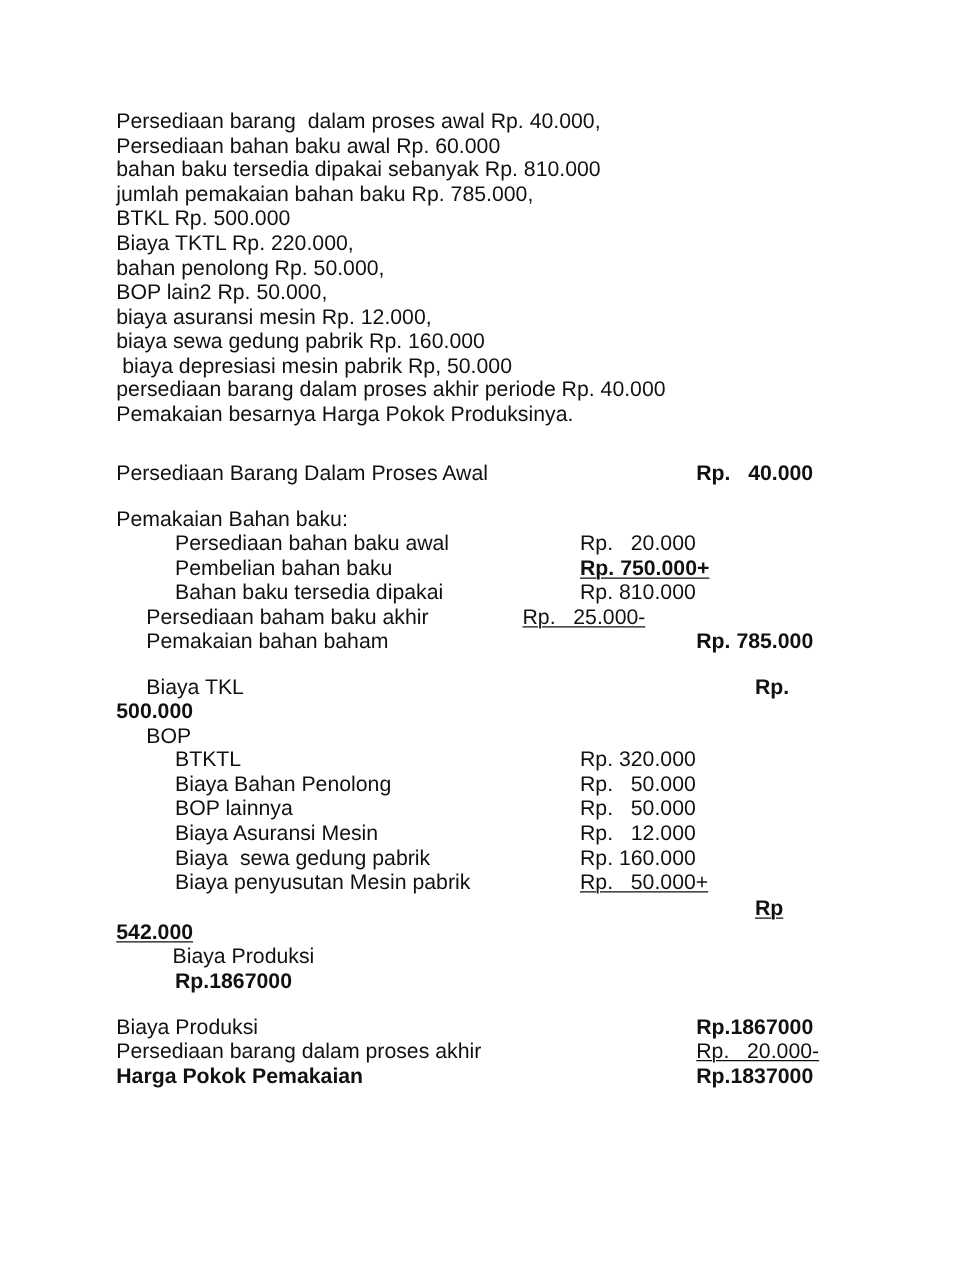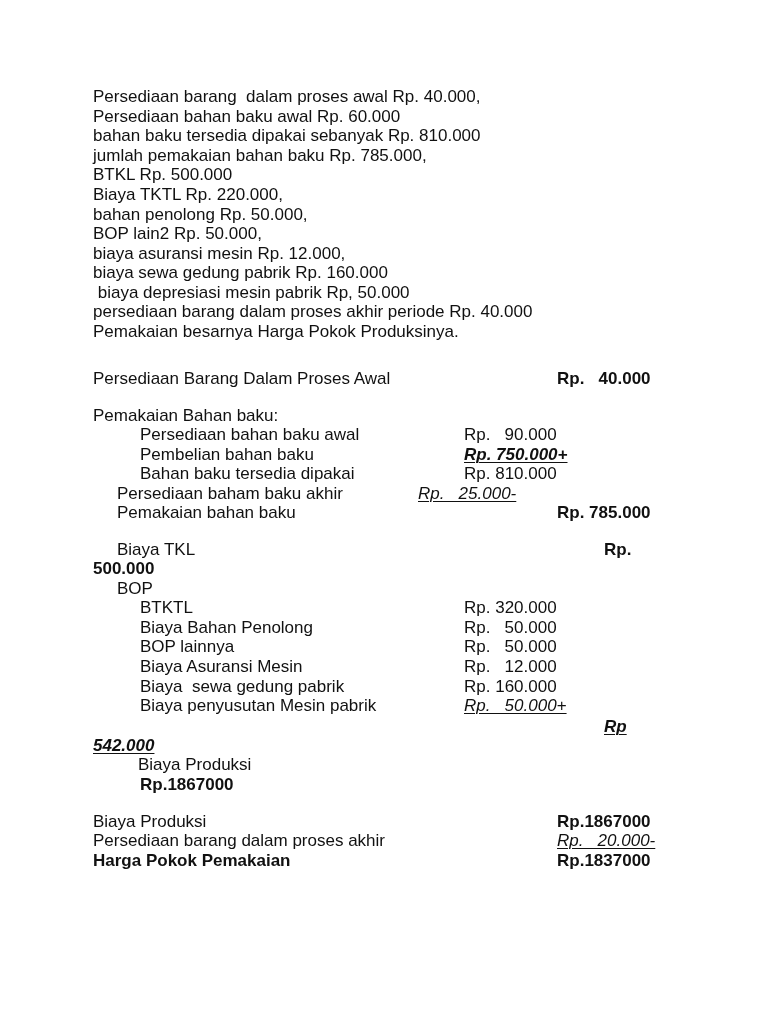--- a/index.html
+++ b/index.html
@@ -9,21 +9,21 @@
     color: #111111;
     font-size: 17px;
   }
   .line {
     position: absolute;
     white-space: pre;
     line-height: 20px;
     height: 20px;
   }
   .b { font-weight: bold; }
-  .u { text-decoration: underline; text-underline-offset: 2px; text-decoration-thickness: 1px; font-style: italic; }
+  .u { text-decoration: underline; text-underline-offset: 2px; text-decoration-thickness: 1px; }
 </style>
 </head>
 <body>
 
 <div>
   <div class="line" style="left:93px;top:87px">Persediaan barang  dalam proses awal Rp. 40.000,</div>
   <div class="line" style="left:93px;top:107px">Persediaan bahan baku awal Rp. 60.000</div>
   <div class="line" style="left:93px;top:126px">bahan baku tersedia dipakai sebanyak Rp. 810.000</div>
   <div class="line" style="left:93px;top:146px">jumlah pemakaian bahan baku Rp. 785.000,</div>
   <div class="line" style="left:93px;top:165px">BTKL Rp. 500.000</div>
@@ -36,28 +36,28 @@
   <div class="line" style="left:93px;top:302px">persediaan barang dalam proses akhir periode Rp. 40.000</div>
   <div class="line" style="left:93px;top:322px">Pemakaian besarnya Harga Pokok Produksinya.</div>
 </div>
 
 <div>
   <div class="line" style="left:93px;top:369px">Persediaan Barang Dalam Proses Awal</div>
   <div class="line b" style="left:557px;top:369px">Rp.   40.000</div>
 
   <div class="line" style="left:93px;top:406px">Pemakaian Bahan baku:</div>
   <div class="line" style="left:140px;top:425px">Persediaan bahan baku awal</div>
-  <div class="line" style="left:464px;top:425px">Rp.   90.000</div>
+  <div class="line" style="left:464px;top:425px">Rp.   20.000</div>
   <div class="line" style="left:140px;top:445px">Pembelian bahan baku</div>
   <div class="line b u" style="left:464px;top:445px">Rp. 750.000+</div>
   <div class="line" style="left:140px;top:464px">Bahan baku tersedia dipakai</div>
   <div class="line" style="left:464px;top:464px">Rp. 810.000</div>
   <div class="line" style="left:117px;top:484px">Persediaan baham baku akhir</div>
   <div class="line u" style="left:418px;top:484px">Rp.   25.000-</div>
-  <div class="line" style="left:117px;top:503px">Pemakaian bahan baku</div>
+  <div class="line" style="left:117px;top:503px">Pemakaian bahan baham</div>
   <div class="line b" style="left:557px;top:503px">Rp. 785.000</div>
 
   <div class="line" style="left:117px;top:540px">Biaya TKL</div>
   <div class="line b" style="left:604px;top:540px">Rp.</div>
   <div class="line b" style="left:93px;top:559px">500.000</div>
 
   <div class="line" style="left:117px;top:579px">BOP</div>
   <div class="line" style="left:140px;top:598px">BTKTL</div>
   <div class="line" style="left:464px;top:598px">Rp. 320.000</div>
   <div class="line" style="left:140px;top:618px">Biaya Bahan Penolong</div>

